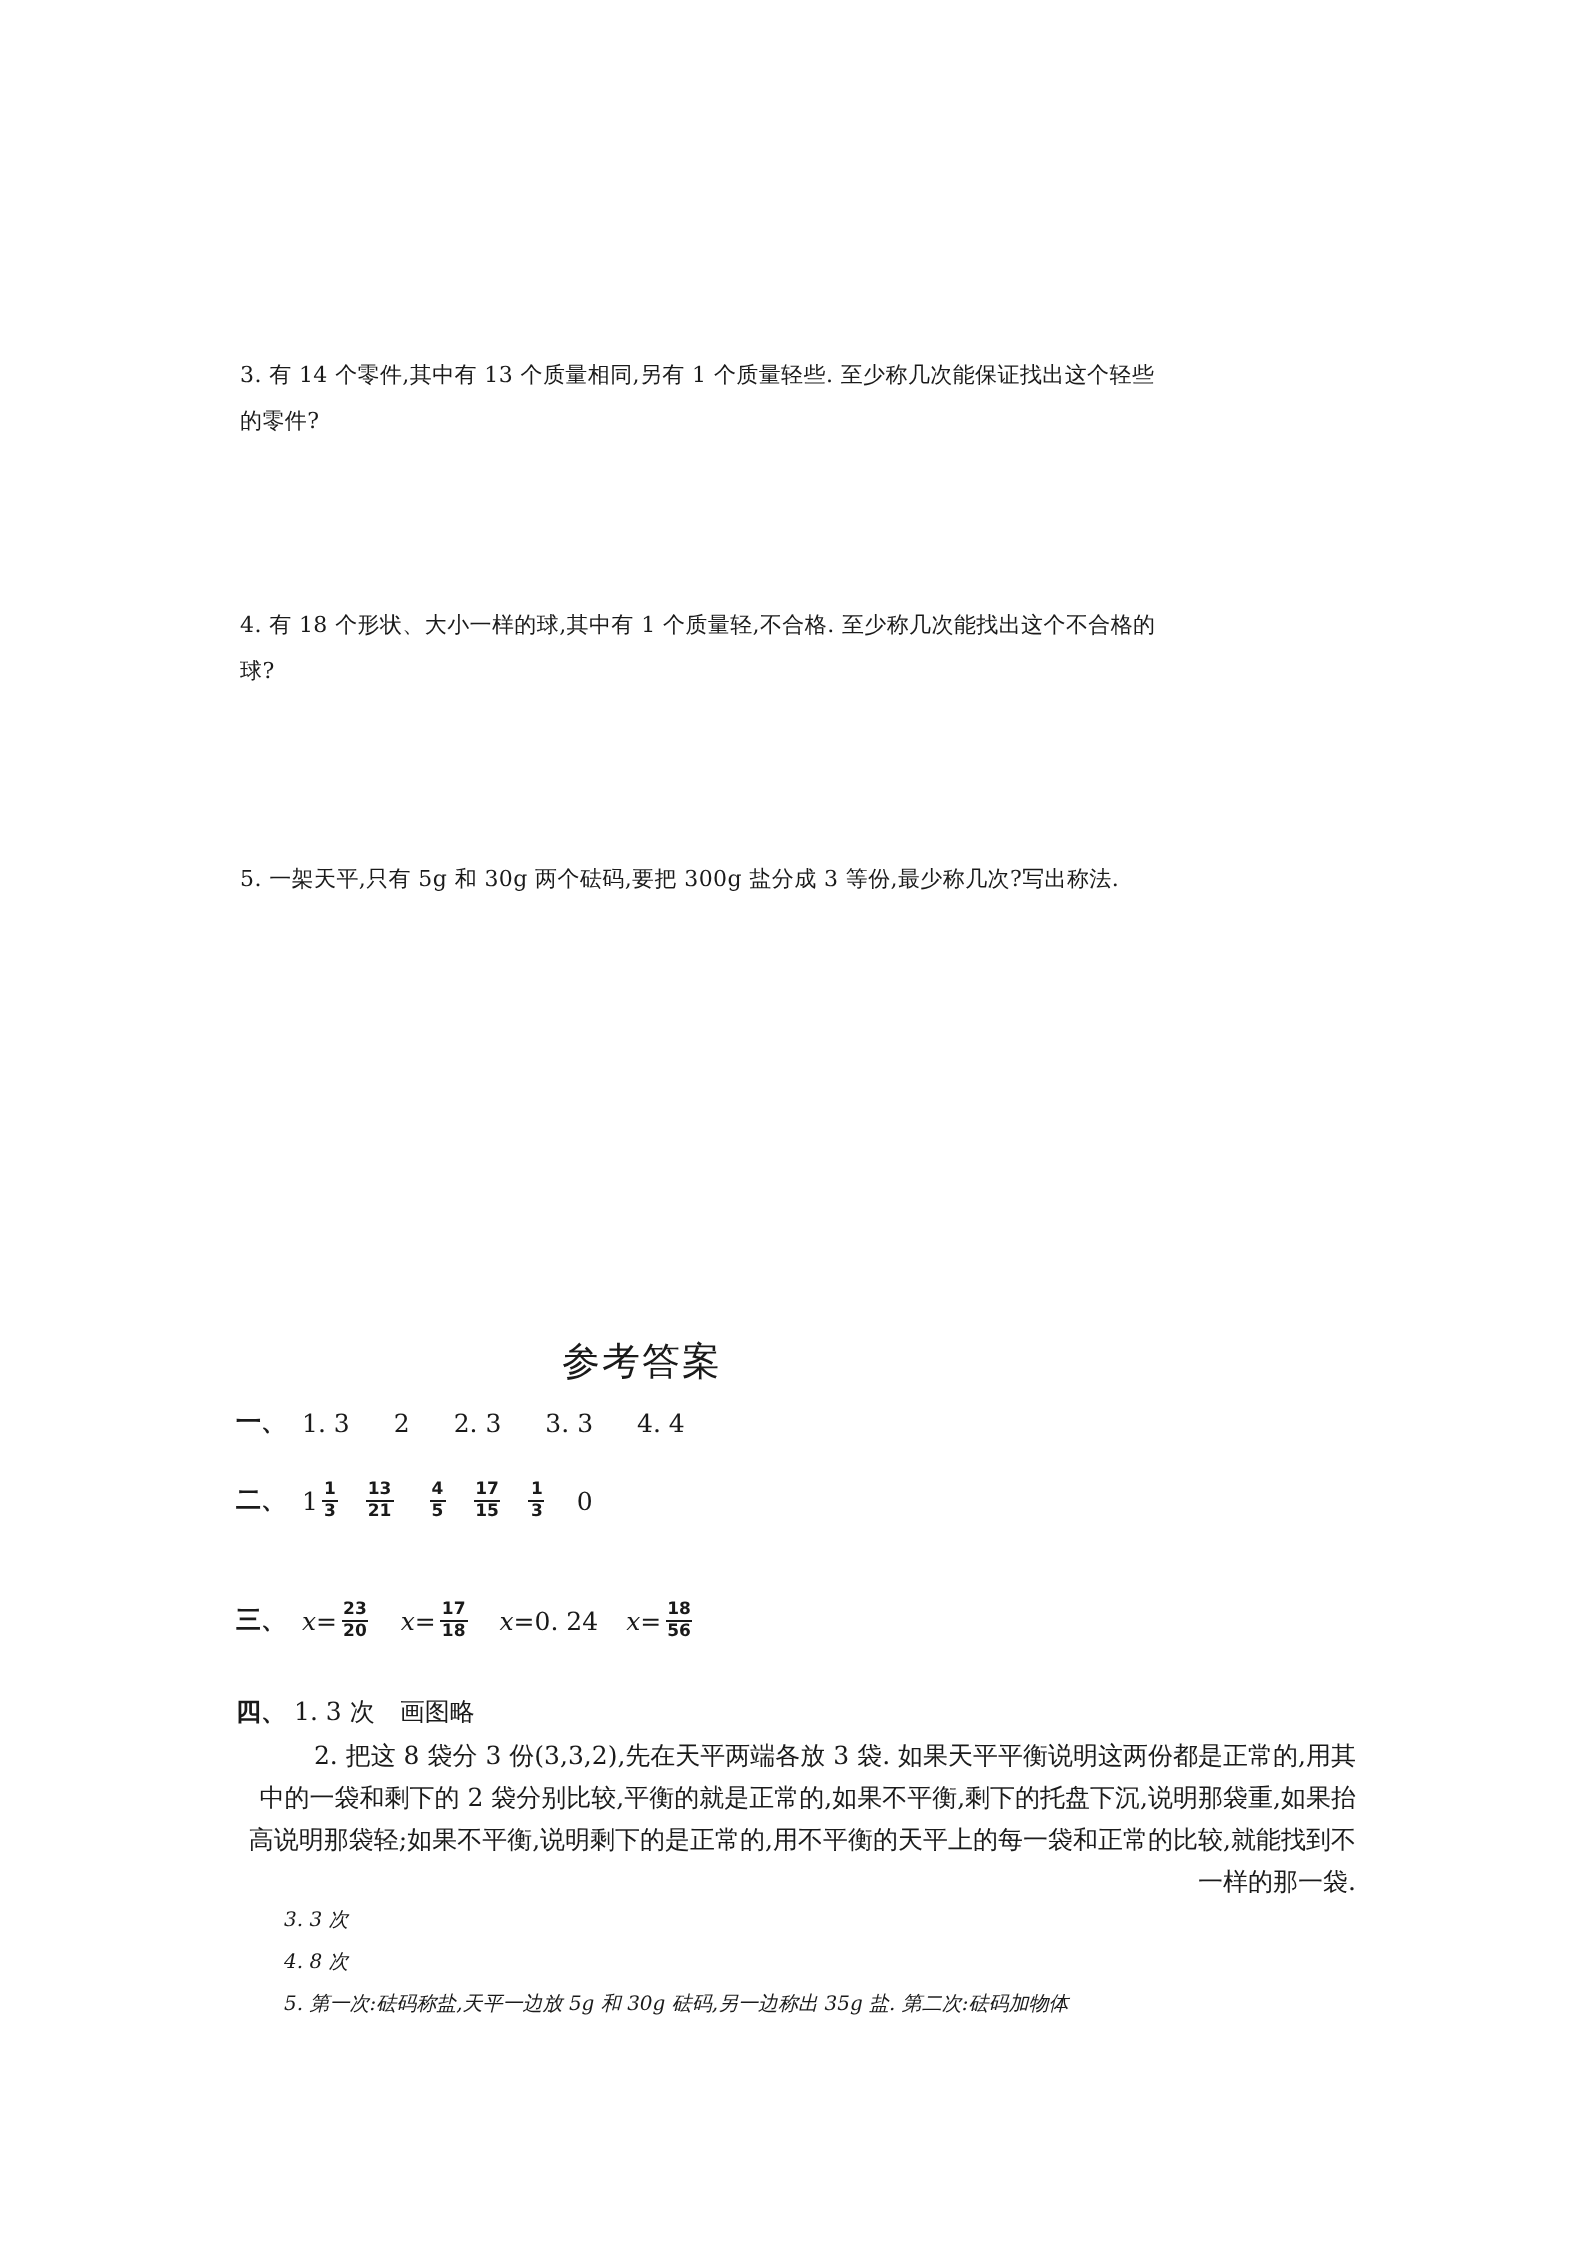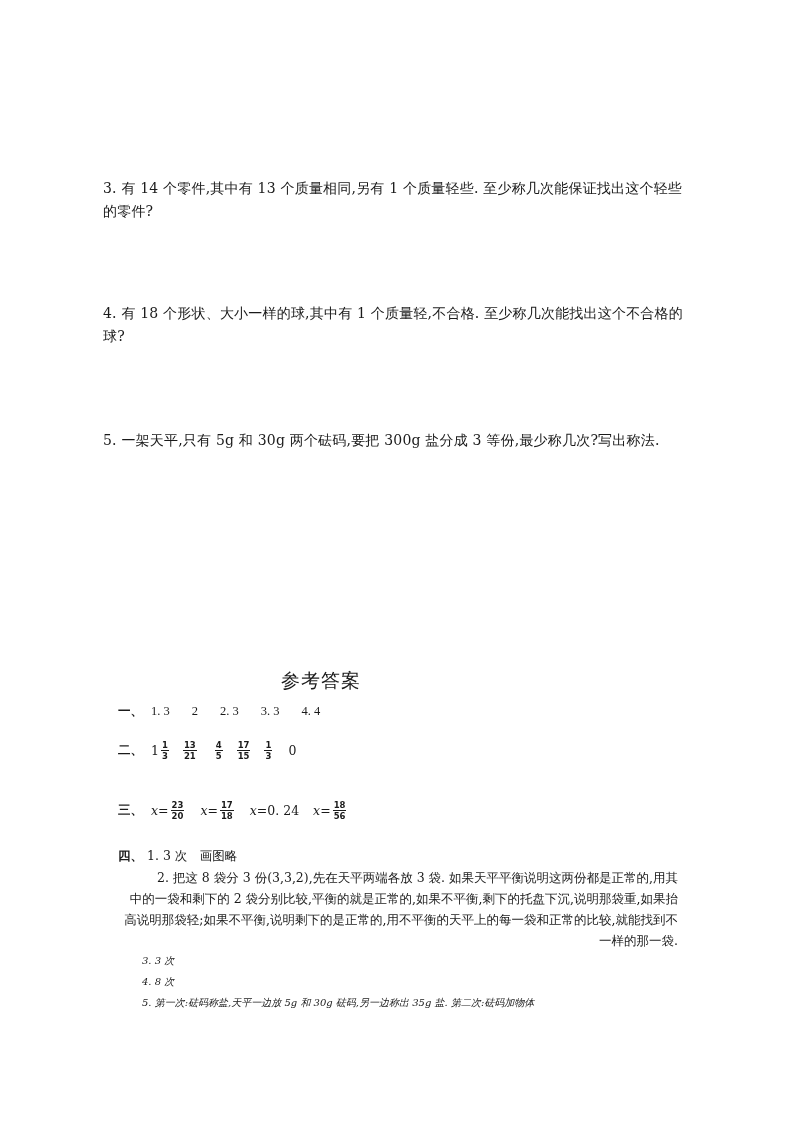--- a/index.html
+++ b/index.html
@@ -1,25 +1,25 @@
 <!DOCTYPE html>
 <html><head>
 <meta charset="utf-8">
 <style>
   html, body { margin: 0; padding: 0; background: #ffffff; }
   body {
     width: 793px; height: 1122px; position: relative; overflow: hidden;
     font-family: "DejaVu Serif", "Liberation Serif", serif;
     color: #1a1a1a;
   }
-  .line { position: absolute; left: 103px; font-size: 14px; line-height: 20px; white-space: nowrap; letter-spacing: 0.2px; }
+  .line { position: absolute; left: 120px; font-size: 11px; line-height: 20px; white-space: nowrap; letter-spacing: 0.2px; }
   .title { position: absolute; left: 0; width: 642px; top: 668px; text-align: center; font-size: 19px; letter-spacing: 1px; font-family: Liberation Serif, serif; }
   .ans { position: absolute; left: 118px; font-size: 12.5px; white-space: nowrap; display: flex; align-items: center; }
   .lbl { font-family: "DejaVu Sans", sans-serif; font-weight: bold; margin-right: 8px; }
-  .item { margin-right: 22px; font-family: Liberation Serif, serif; }
+  .item { margin-right: 22px; }
   .frac { display: inline-flex; flex-direction: column; align-items: center; vertical-align: middle; font-family: "DejaVu Sans", sans-serif; font-size: 8.5px; font-weight: bold; line-height: 10px; margin: 0 2px; }
   .frac .num { border-bottom: 1px solid #1a1a1a; padding: 0 1px; }
   .frac .den { padding: 0 1px; }
   .term { display: inline-flex; align-items: center; margin-right: 14px; }
   .xv { font-style: italic; }
   .indent2 { position: absolute; left: 142px; font-size: 10px; line-height: 21px; white-space: nowrap; font-style: italic; }
   .block { position: absolute; left: 118px; width: 560px; font-size: 12.5px; line-height: 21px; text-indent: 28px; text-align: right; }
 </style>
 </head>
 <body>

